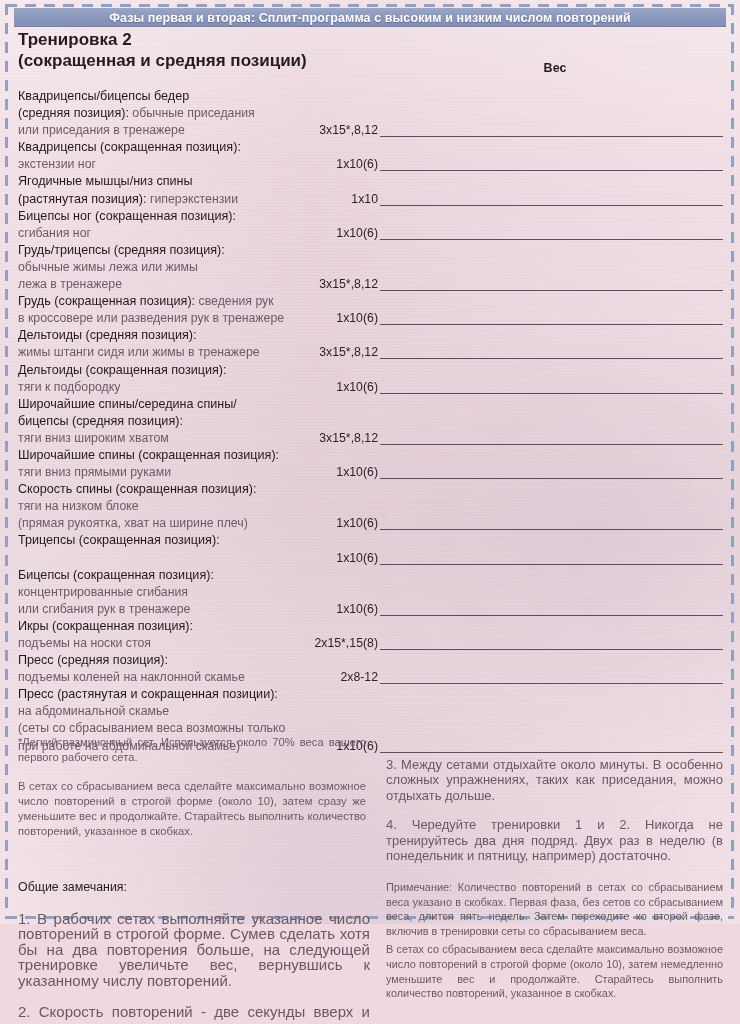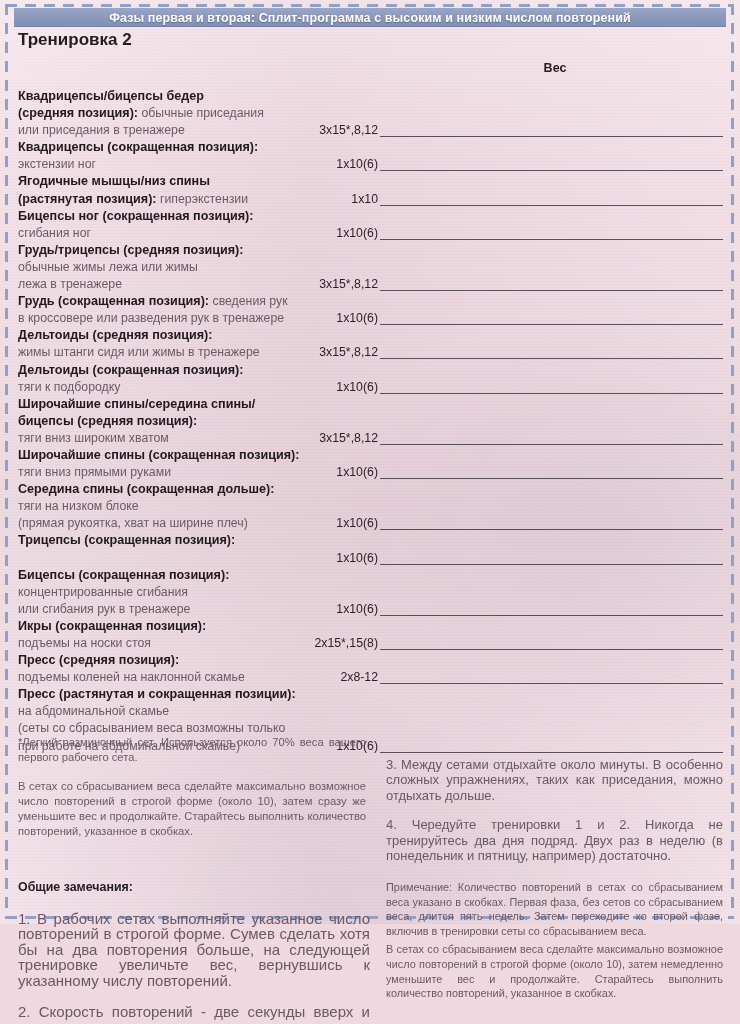--- a/index.html
+++ b/index.html
@@ -58,39 +58,39 @@
   #wes{position:absolute;left:420px;top:61px;width:270px;text-align:center;
        font-size:12.5px;font-weight:bold;color:#241c22;}
 
   
   #list{position:absolute;left:18px;top:88px;width:704px;}
   .row{position:relative;height:17.1px;}
   .cell-txt{
     position:absolute;left:0;top:0;width:280px;height:17.1px;
     line-height:17.1px;white-space:nowrap;font-size:12.3px;
   }
-  .cell-txt .hd{font-weight:bold;color:#22191f;font-size:12.6px;}
+  .cell-txt .hd{font-weight:normal;color:#22191f;font-size:12.6px;}
   .cell-txt .sb{font-weight:normal;color:#6b5a66;font-size:12.3px;}
   .cell-rep{
     position:absolute;left:196px;width:164px;top:0;height:17.1px;
     line-height:17.1px;text-align:right;font-size:12.3px;color:#2d2129;white-space:nowrap;
   }
   .wline{
     position:absolute;left:362px;width:343px;top:14px;height:0;
     border-top:1.15px solid #4d4352;opacity:.92;
   }
 
   
   .note{position:absolute;font-size:11.2px;line-height:15.3px;color:#6a5965;text-align:justify;}
   #foot-left{left:18px;top:735px;width:348px;}
   #foot-left .p{margin:0 0 13px 0;}
   #foot-left .p:last-child{margin-bottom:0;}
 
   #gen{position:absolute;left:18px;top:880px;width:352px;}
-  #gen .gh{font-size:12.4px;font-weight:bold;color:#241c22;margin-bottom:17px;}
+  #gen .gh{font-size:12.4px;font-weight:normal;color:#241c22;margin-bottom:17px;}
   #gen .p{font-size:15px;line-height:15.4px;color:#6a5965;text-align:justify;margin:16px 0 13px 0;}
   #gen .p:last-child{margin-bottom:0;}
 
   #right-notes{position:absolute;left:386px;top:757px;width:337px;}
   #right-notes .p{font-size:13px;line-height:15.4px;color:#6a5965;text-align:justify;margin:0 0 14px 0;}
 
   #primech{position:absolute;left:386px;top:880px;width:337px;}
   #primech .p{font-size:10.9px;line-height:14.6px;color:#6a5965;text-align:justify;margin:0 0 4px 0;}
   #primech .p:last-child{margin-bottom:0;}
 </style>
@@ -103,20 +103,21 @@
   <div class="frame bot"></div>
   <div class="frame left"></div>
   <div class="frame right"></div>
 
   <div id="banner">
     <span class="txt">Фазы первая и вторая: Сплит-программа с высоким и низким числом повторений</span>
   </div>
 
   <div id="title">
     <div class="l1">Тренировка 2</div>
+    <div class="l2">(сокращенная и средняя позиции)</div>
   </div>
 
   <div id="wes">Вес</div>
 
   <div id="list">
       <div class="row">
         <div class="cell-txt"><span class="hd">Квадрицепсы/бицепсы бедер</span></div>
       </div>
       <div class="row">
         <div class="cell-txt"><span class="hd">(средняя позиция):</span><span class="sb"> обычные приседания</span></div>
@@ -198,21 +199,21 @@
       </div>
       <div class="row">
         <div class="cell-txt"><span class="hd">Широчайшие спины (сокращенная позиция):</span></div>
       </div>
       <div class="row">
         <div class="cell-txt"><span class="sb">тяги вниз прямыми руками</span></div>
         <div class="cell-rep">1x10(6)</div>
         <div class="wline"></div>
       </div>
       <div class="row">
-        <div class="cell-txt"><span class="hd">Середина спины (сокращенная дольше):</span></div>
+        <div class="cell-txt"><span class="hd">Скорость спины (сокращенная позиция):</span></div>
       </div>
       <div class="row">
         <div class="cell-txt"><span class="sb">тяги на низком блоке</span></div>
       </div>
       <div class="row">
         <div class="cell-txt"><span class="sb">(прямая рукоятка, хват на ширине плеч)</span></div>
         <div class="cell-rep">1x10(6)</div>
         <div class="wline"></div>
       </div>
       <div class="row">

